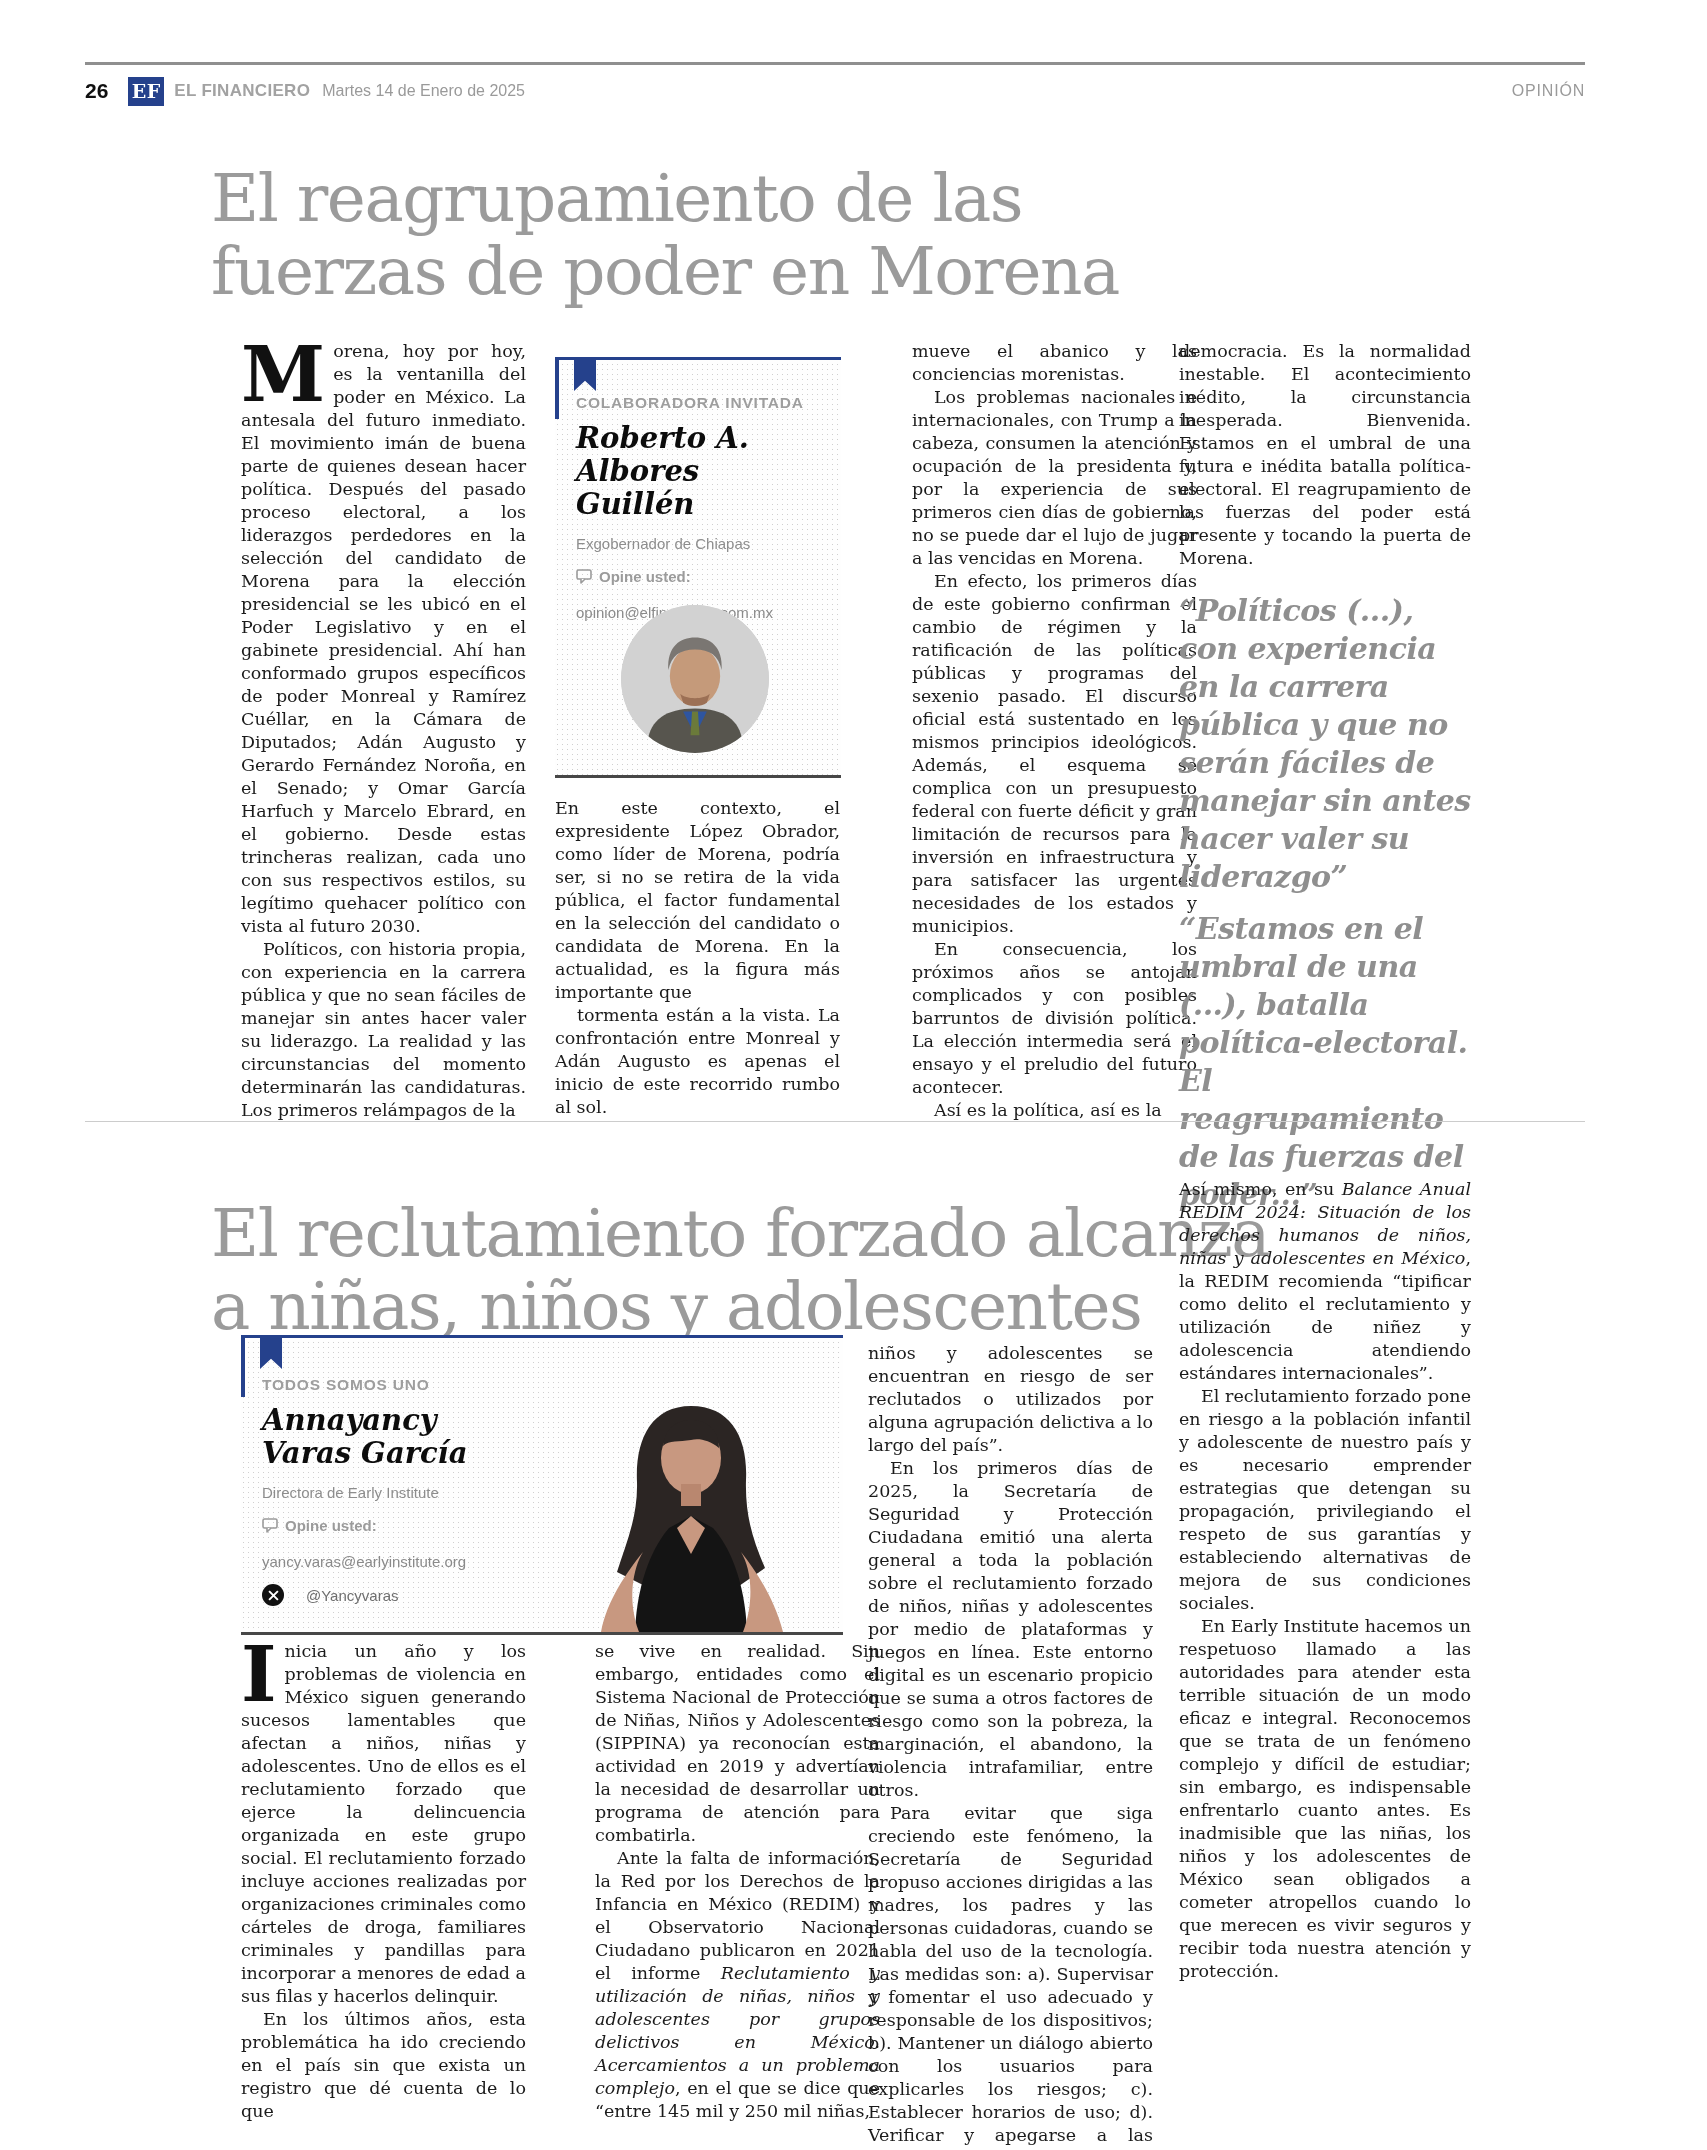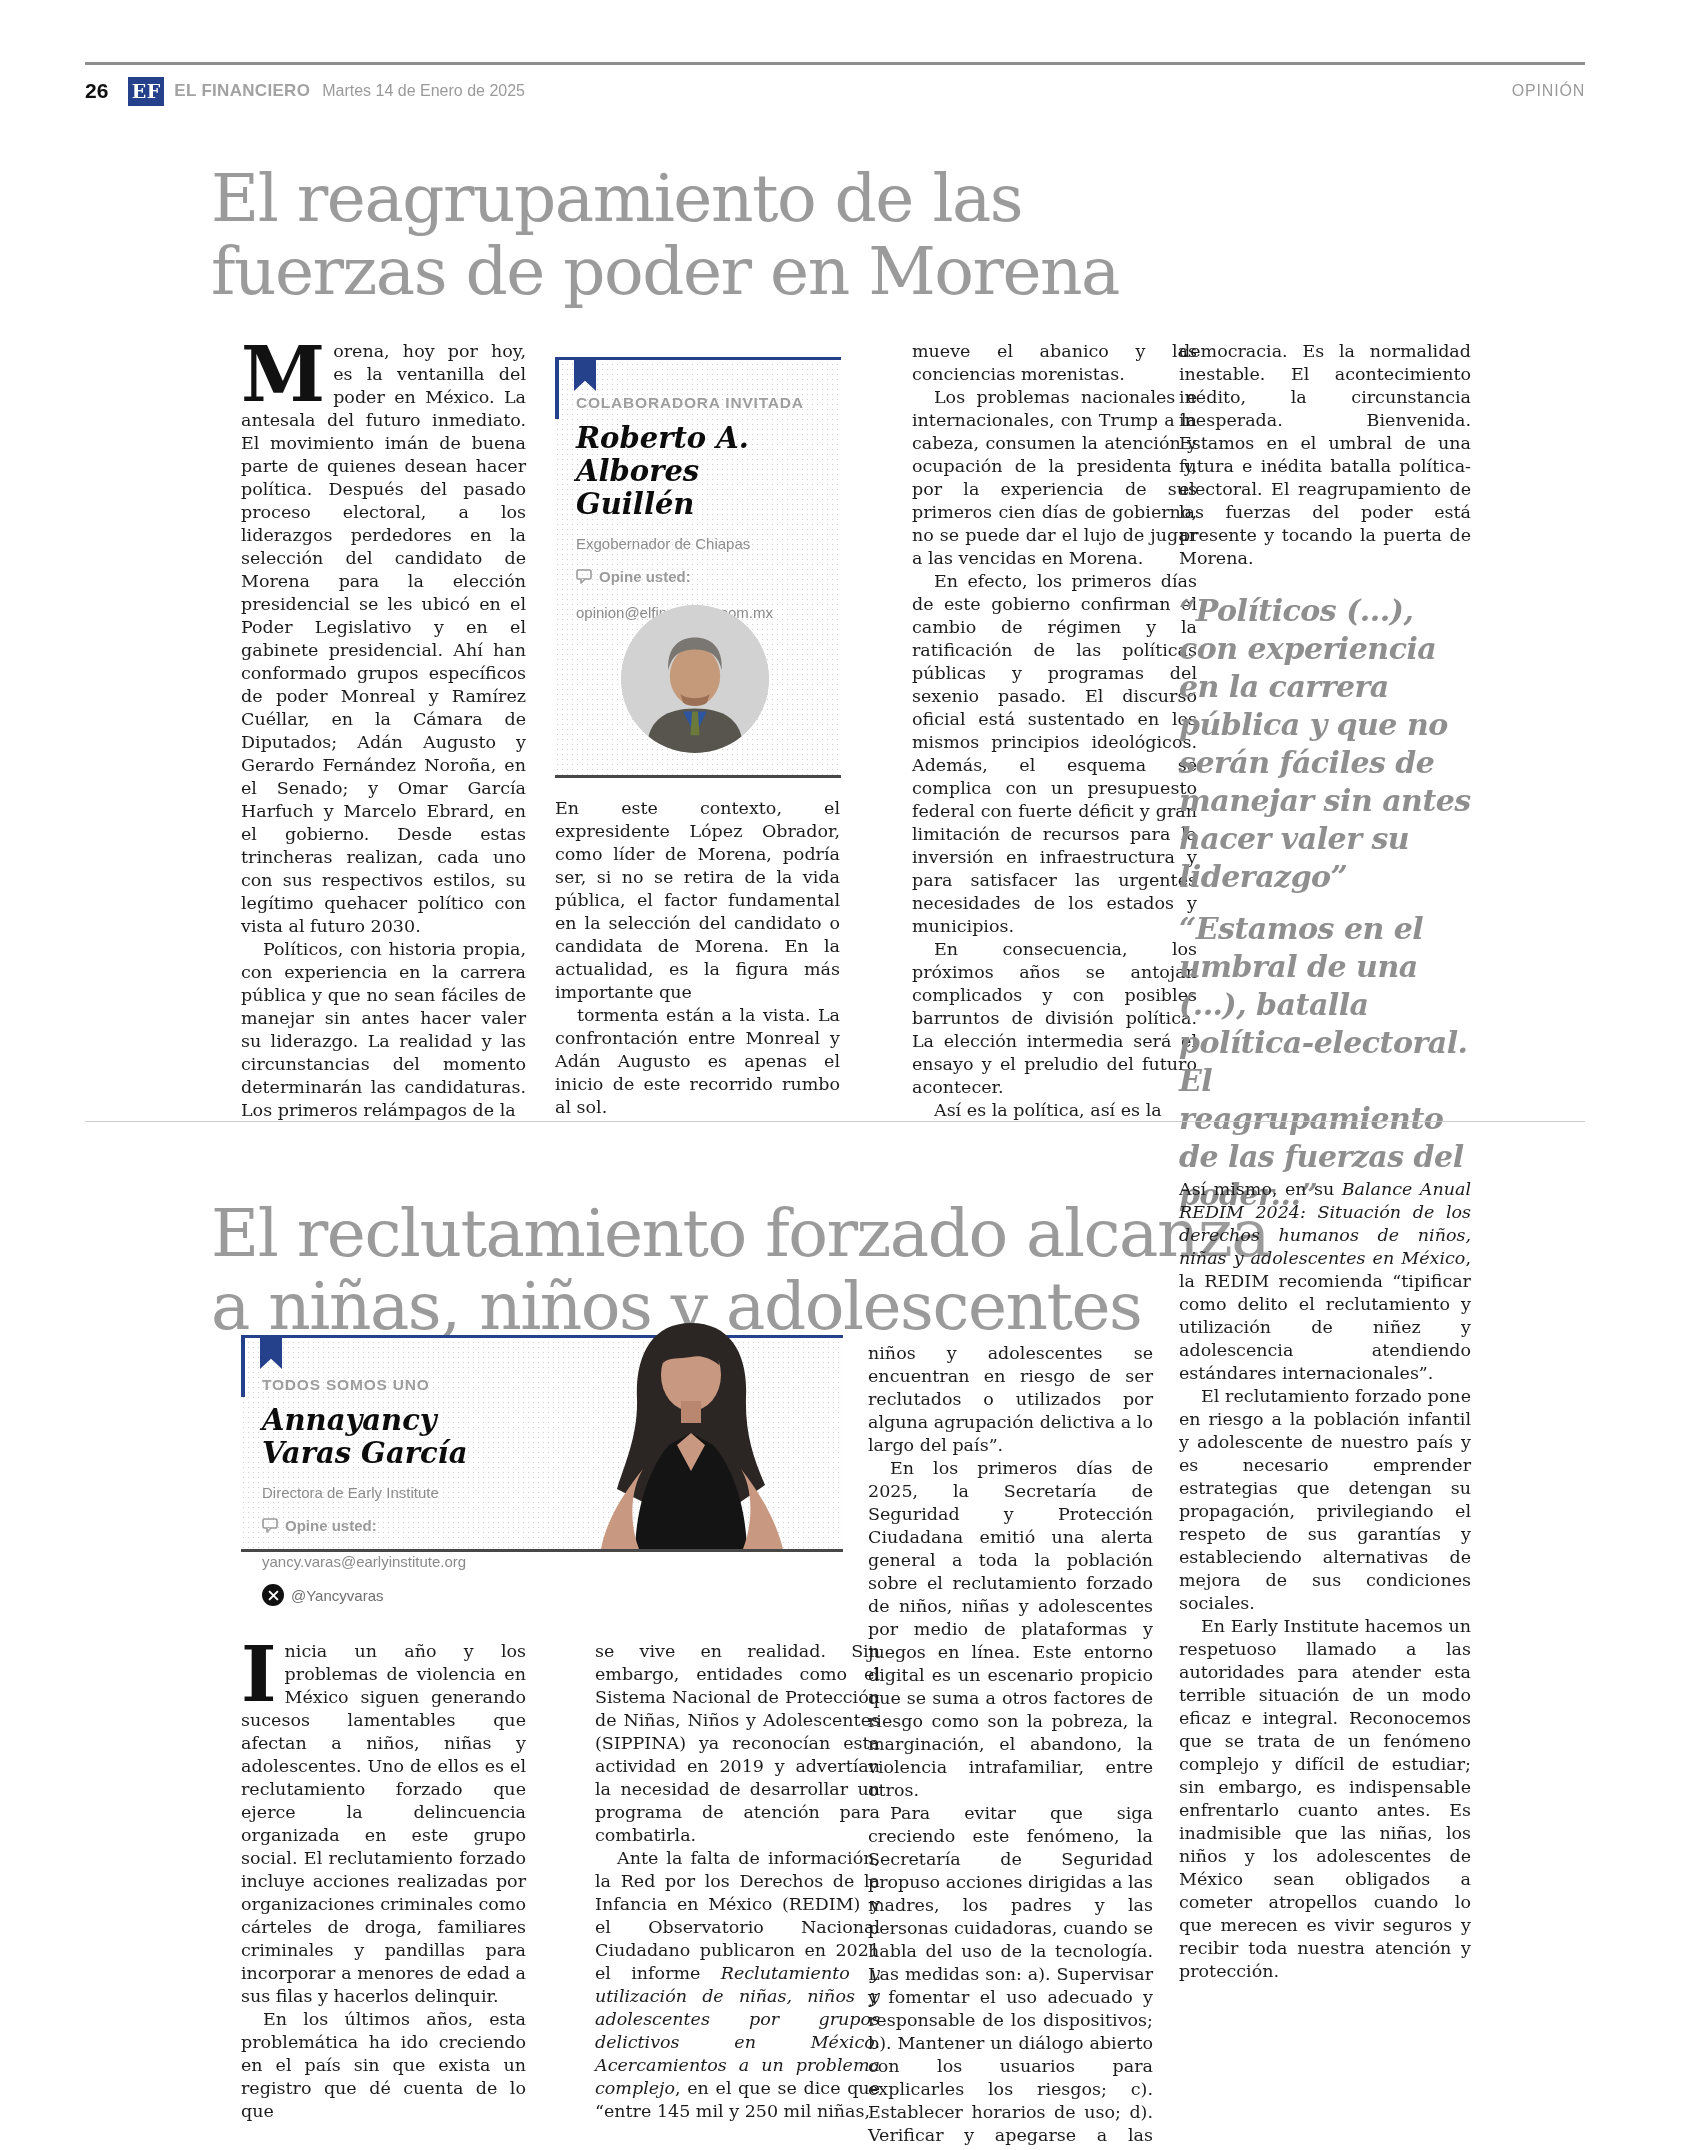--- a/index.html
+++ b/index.html
@@ -48,36 +48,36 @@
   .quote{font:700 italic 30px/38px "DejaVu Serif",serif;color:#8f8f8f;text-align:left;margin-top:22px;letter-spacing:-0.5px;}
   .quote + .quote{margin-top:14px;}
 
   
   .author-box{
     background-color:#fefefe;
     background-image:radial-gradient(#cfcfcf 0.9px, transparent 1px);
     background-size:5px 5px;
   }
   .box1{left:555px;top:357px;width:286px;height:421px;}
-  .box2{left:241px;top:1335px;width:602px;height:217px;text-decoration:underline;}
+  .box2{left:241px;top:1335px;width:602px;height:300px;text-decoration:underline;}
   .box-topline{position:absolute;left:0;top:0;right:0;height:3px;background:#25418c;}
   .box-leftline{position:absolute;left:0;top:0;width:4px;height:62px;background:#25418c;}
   .flag{position:absolute;left:19px;top:0;width:22px;height:34px;background:#25418c;
     clip-path:polygon(0 0,100% 0,100% 100%,50% 70%,0 100%);}
   .box-bottomline{position:absolute;left:0;bottom:0;right:0;height:3px;background:#474747;}
   .kicker{font:700 15.5px/19px "Liberation Sans",sans-serif;color:#9e9e9e;letter-spacing:0.8px;}
   .author-name{font:italic 700 29px/33px "DejaVu Serif",serif;color:#0c0c0c;margin:10px 0 0 0;}
   .author-role{font:15px "Liberation Sans",sans-serif;color:#8d8d8d;margin-top:14px;}
   .opine{margin-top:16px;}
   .opine-line{display:flex;align-items:center;gap:6px;}
   .opine-label{font:700 15px "Liberation Sans",sans-serif;color:#9b9b9b;}
   .email{font:15px "Liberation Sans",sans-serif;color:#8a8a8a;margin-top:19px;}
   .box1-inner{position:absolute;left:21px;top:36px;right:14px;}
   .box2-inner{position:absolute;left:21px;top:40px;width:300px;}
-  .social{display:flex;align-items:center;gap:7px;margin-top:14px;}
+  .social{display:flex;align-items:center;gap:22px;margin-top:14px;}
   .x-badge{width:22px;height:22px;border-radius:50%;background:#111;display:flex;align-items:center;justify-content:center;}
   .social-handle{font:15px "Liberation Sans",sans-serif;color:#6f6f6f;}
 
   .photo-circle{position:absolute;left:66px;top:248px;width:148px;height:148px;border-radius:50%;overflow:hidden;background:#d2d2d2;}
   .photo-woman{position:absolute;right:4px;bottom:3px;width:296px;height:236px;}
 
   
   .article-divider{left:85px;top:1121px;width:1500px;height:1px;background:#cccccc;}
 </style>
 </head>

